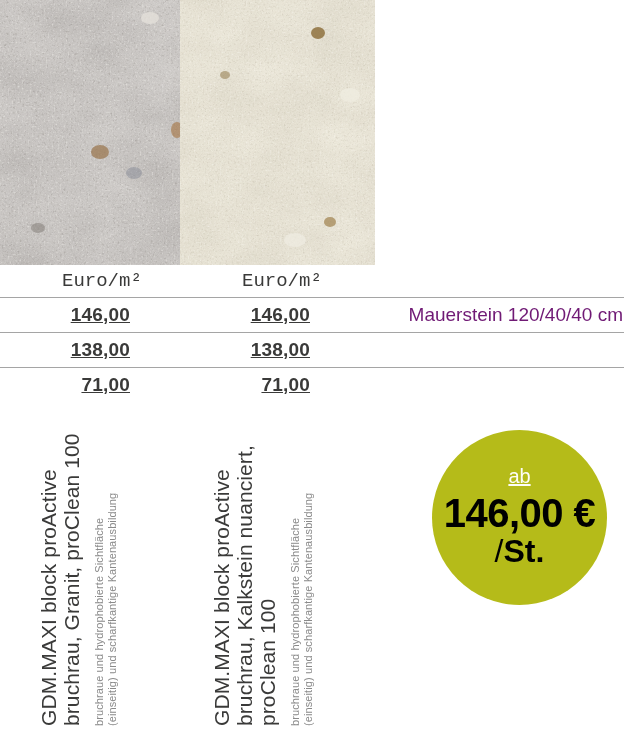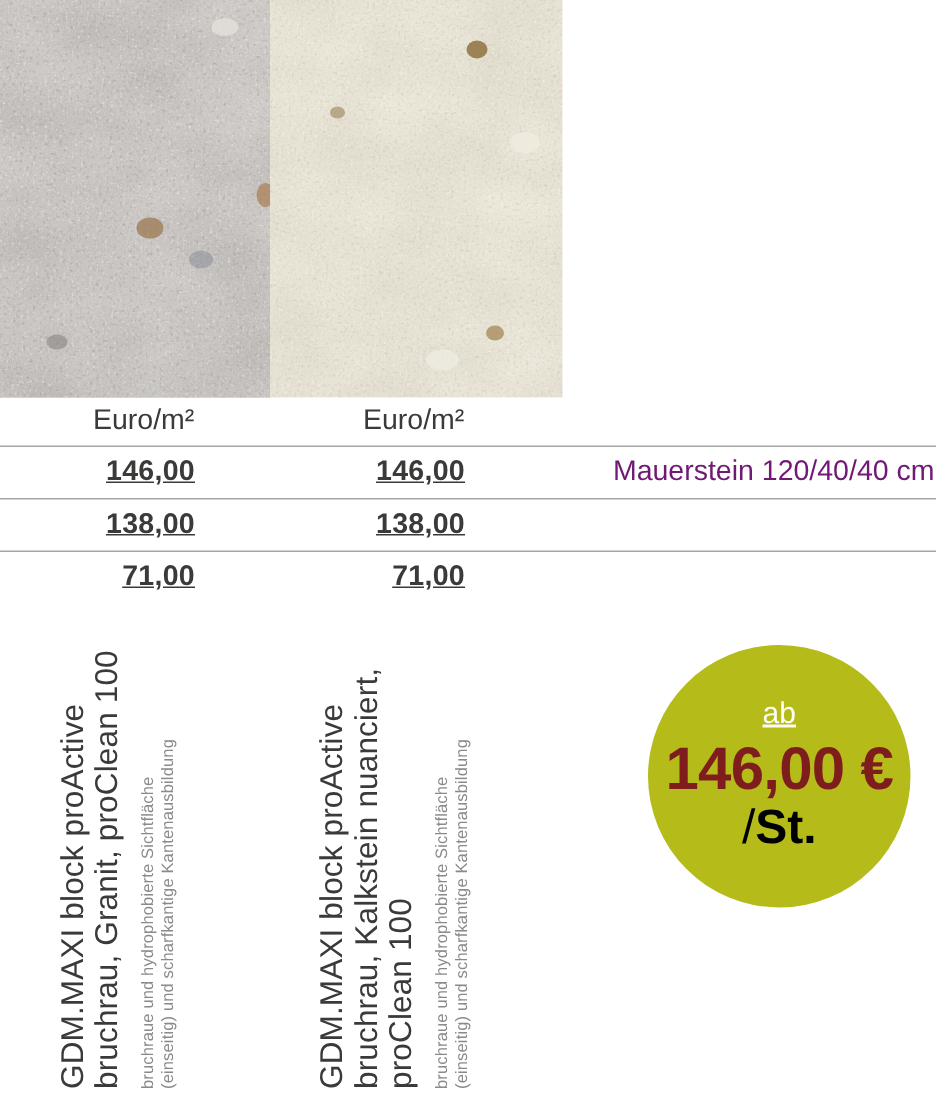--- a/index.html
+++ b/index.html
@@ -20,21 +20,21 @@
   .price-table { position: absolute; left: 0; top: 265px; width: 624px; }
   .pt-header { position: relative; height: 32px; }
   .pt-row    { position: relative; height: 34px; border-top: 1px solid #a5a5a5; }
   .cell {
     position: absolute; top: 0; bottom: 0;
     display: flex; align-items: center;
     font-size: 19px; white-space: nowrap;
   }
   .hcell-1 { left: 62px; }
   .hcell-2 { left: 242px; }
-  .hcell { color: #3a3a39; font-weight: 400; }
+  .hcell { color: #3a3a39; font-weight: 400; font-family: Liberation Mono, monospace; }
   .c1 { left: 0;    width: 130px; justify-content: flex-end; }
   .c2 { left: 180px; width: 130px; justify-content: flex-end; }
   .c3 { left: 330px; right: 1px;   justify-content: flex-end; }
   .price { font-weight: 700; color: #3a3a39; letter-spacing: 0.2px; text-decoration: underline; }
   .desc  { font-weight: 400; color: #701a75; }
 
   
   .vlabel {
     position: absolute;
     width: 300px;
@@ -55,21 +55,21 @@
 
   
   .badge {
     position: absolute; left: 432px; top: 430px;
     width: 175px; height: 175px; border-radius: 50%;
     background: #b5bb19;
     display: flex; flex-direction: column;
     align-items: center; justify-content: center; text-align: center;
   }
   .badge-prefix { color: #fdfdf6; font-size: 20px; line-height: 1; margin-bottom: 6px; text-decoration: underline; }
-  .badge-price  { color: #7f1d1d; font-size: 40px; font-weight: 700; line-height: 1.05; letter-spacing: -0.5px; white-space: nowrap; }
+  .badge-price  { color: #000000; font-size: 40px; font-weight: 700; line-height: 1.05; letter-spacing: -0.5px; white-space: nowrap; }
   .badge-unit   { color: #000000; font-size: 32px; font-weight: 700; line-height: 1.1; white-space: nowrap; }
   .badge-unit .slash { font-weight: 400; }
 </style>
 </head>
 <body>
 
 <div class="page">
 
   <svg class="textures" width="375" height="265" viewBox="0 0 375 265" xmlns="http://www.w3.org/2000/svg">
     <defs>

